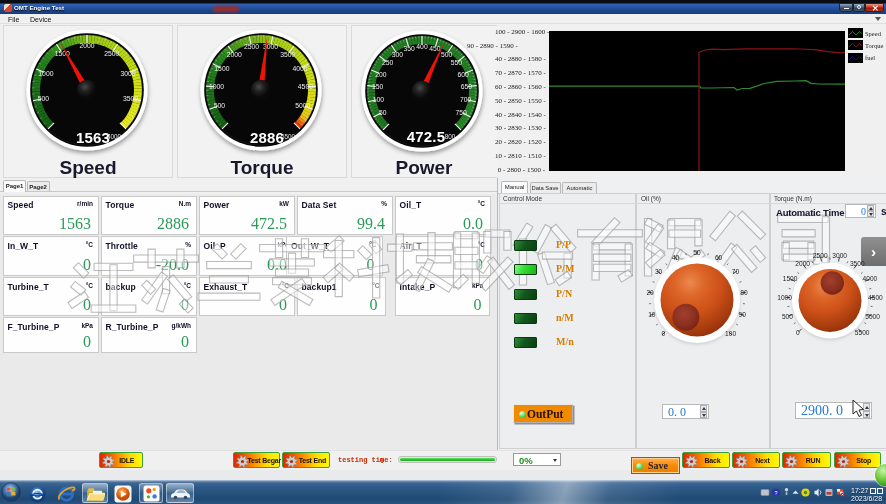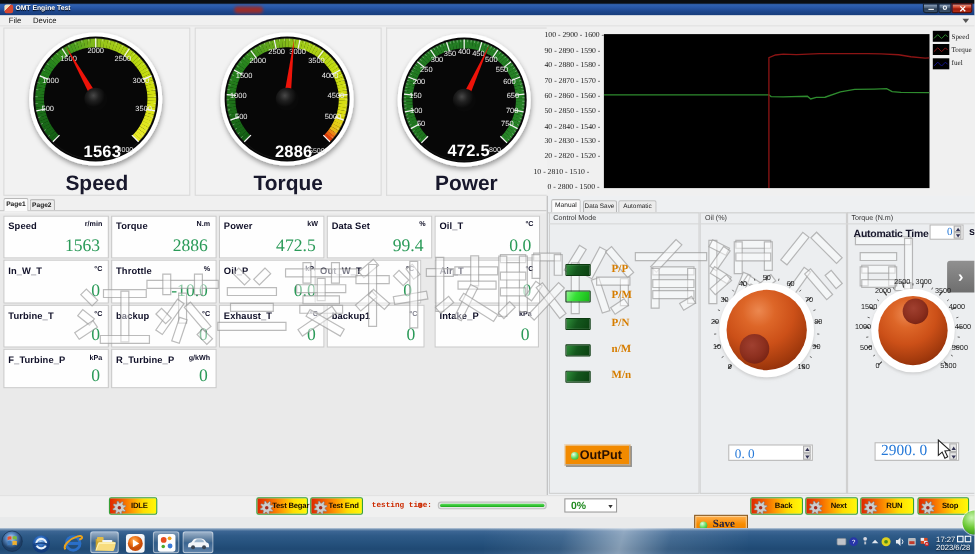--- a/index.html
+++ b/index.html
@@ -601,29 +601,29 @@
       <polygon points="93.78,15.94 68.09,64.67 73.91,67.33" fill="#ee1309"></polygon>
       <circle cx="71" cy="66" r="10.3" fill="url(#hubg3)"></circle>
       <text x="75" y="117" fill="#ffffff" font-size="15" font-weight="bold" text-anchor="middle" letter-spacing="0.2">472.5</text>
     </svg>
   </div>
 <div class="gl" style="left:3px;top:157px;width:170px">Speed</div>
 <div class="gl" style="left:177px;top:157px;width:170px">Torque</div>
 <div class="gl" style="left:351px;top:157px;width:146px">Power</div>
 <div class="abs" style="left:549px;top:31px;width:296px;height:140px;background:#000"></div>
 <div class="ylab" style="left:495px;top:27.8px">100 - 2900 - 1600 -</div>
-<div class="ylab" style="left:495px;top:41.6px">90 - 2890 - 1590 -</div>
+<div class="ylab" style="left:467px;top:41.6px">90 - 2890 - 1590 -</div>
 <div class="ylab" style="left:495px;top:55.4px">40 - 2880 - 1580 -</div>
 <div class="ylab" style="left:495px;top:69.2px">70 - 2870 - 1570 -</div>
 <div class="ylab" style="left:495px;top:83.0px">60 - 2860 - 1560 -</div>
 <div class="ylab" style="left:495px;top:96.8px">50 - 2850 - 1550 -</div>
 <div class="ylab" style="left:495px;top:110.6px">40 - 2840 - 1540 -</div>
 <div class="ylab" style="left:495px;top:124.4px">30 - 2830 - 1530 -</div>
 <div class="ylab" style="left:495px;top:138.2px">20 - 2820 - 1520 -</div>
-<div class="ylab" style="left:485px;top:152.0px">10 - 2810 - 1510 -</div>
+<div class="ylab" style="left:495px;top:152.0px">10 - 2810 - 1510 -</div>
 <div class="ylab" style="left:495px;top:165.8px">0 - 2800 - 1500 -</div>
 <svg width="296" height="140" viewBox="0 0 296 140" style="position:absolute;left:549px;top:31px">
     <polyline fill="none" stroke="#2e8b2e" stroke-width="1.2" points="0,55.2 150,55.2 152,56.8 163,57.0 185,56.5 188,59.0 193,57.5 201,57.4 215,52.5 228,50.3 246,50.0 257,49.6 262,52.3 270,53.0 296,53.2"></polyline>
     <polyline fill="none" stroke="#8c1414" stroke-width="1.2" points="150,140 150,21.5 156,19.0 163,18.2 175,18.6 196,17.8 240,17.8 252,18.0 268,18.8 279,20.6 292,21.8 296,21.6"></polyline>
   </svg>
 <div class="abs" style="left:848px;top:28.2px;width:14.5px;height:10px;background:#000">
     <svg width="14.5" height="10" viewBox="0 0 14.5 10" style="position:absolute">
       <polyline fill="none" stroke="#2e8b2e" stroke-width="0.9" points="1,7 4.5,3.5 8,7 11.5,3.5 13.5,5.5"></polyline>
     </svg>
   </div>
@@ -670,21 +670,21 @@
     <span class="cv">0.0</span>
   </div>
 <div class="cell" style="left:2.5px;top:236px;width:96.5px;height:40px">
     <span class="cl">In_W_T</span>
     <span class="cu">°C</span>
     <span class="cv">0</span>
   </div>
 <div class="cell" style="left:100.5px;top:236px;width:96.5px;height:40px">
     <span class="cl">Throttle</span>
     <span class="cu">%</span>
-    <span class="cv">-10.0</span>
+    <span class="cv">-20.0</span>
   </div>
 <div class="cell" style="left:198.5px;top:236px;width:96.5px;height:40px">
     <span class="cl">Oil_P</span>
     <span class="cu">kPa</span>
     <span class="cv">0.0</span>
   </div>
 <div class="cell" style="left:286px;top:236px;width:96.5px;height:40px">
     <span class="cl">Out_W_T</span>
     <span class="cu">°C</span>
     <span class="cv">0</span>
@@ -873,21 +873,21 @@
 <div class="led ledon" style="top:264.3px"></div>
 <div class="ledlab" style="top:263.3px">P/M</div>
 <div class="led" style="top:288.6px"></div>
 <div class="ledlab" style="top:287.6px">P/N</div>
 <div class="led" style="top:312.9px"></div>
 <div class="ledlab" style="top:311.9px">n/M</div>
 <div class="led" style="top:337.2px"></div>
 <div class="ledlab" style="top:336.2px">M/n</div>
 <div class="orangeb" style="left:513px;top:404px;width:60px;height:19px;border:1px solid #b0b0b0;border-top-color:#e8e8e8;border-left-color:#e8e8e8;background:#f28a00;box-shadow:1.5px 1.5px 0 #909090">
     <div style="position:absolute;left:4.5px;top:5.5px;width:7px;height:7px;border-radius:50%;background:radial-gradient(circle at 35% 30%,#e8ffe8,#58d858 55%,#2a9a2a)"></div>
-    <div style="position:absolute;left:13px;top:2.5px;font-size:11.5px;font-weight:bold;color:#2a1000;font-family:Liberation Sans, sans-serif">OutPut</div>
+    <div style="position:absolute;left:13px;top:2.5px;font-size:11.5px;font-weight:bold;color:#2a1000;font-family:Liberation Serif, serif">OutPut</div>
   </div>
 <div class="abs" style="left:861px;top:237px;width:25px;height:29px;background:linear-gradient(180deg,#909090,#6e6e6e);border-radius:3px 0 0 3px;color:#fff;font-size:15px;font-weight:bold;text-align:center;line-height:29px">›</div>
 <svg width="886" height="504" viewBox="0 0 886 504" style="position:absolute;left:0;top:0">
     <defs>
       <radialGradient id="kbk1" cx="40%" cy="26%" r="80%">
         <stop offset="0%" stop-color="#ec8850"></stop>
         <stop offset="25%" stop-color="#dd6628"></stop>
         <stop offset="55%" stop-color="#cc5018"></stop>
         <stop offset="85%" stop-color="#a33a0d"></stop>
         <stop offset="100%" stop-color="#8d2d09"></stop>
@@ -987,21 +987,21 @@
     <text x="820.3" y="258.2" fill="#222" font-size="6.6" text-anchor="middle">2500</text>
     <text x="839.7" y="258.2" fill="#222" font-size="6.6" text-anchor="middle">3000</text>
     <text x="857.3" y="266.3" fill="#222" font-size="6.6" text-anchor="middle">3500</text>
     <text x="869.9" y="280.9" fill="#222" font-size="6.6" text-anchor="middle">4000</text>
     <text x="875.4" y="299.5" fill="#222" font-size="6.6" text-anchor="middle">4500</text>
     <text x="872.6" y="318.6" fill="#222" font-size="6.6" text-anchor="middle">5000</text>
     <text x="862.2" y="334.9" fill="#222" font-size="6.6" text-anchor="middle">5500</text>
     <circle cx="830" cy="300.5" r="31.5" fill="url(#kbk2)"></circle>
     <circle cx="832.26" cy="283.01" r="11.65" fill="url(#kdk2)"></circle>
   </svg>
-<div class="spin" style="left:662px;top:404px;width:77px;height:15px">
+<div class="spin" style="left:662px;top:404px;width:47px;height:15px">
     <span class="tx" style="font-size:12px;top:0px">0. 0</span>
     <div class="spbtn" style="top:0px;height:6.5px">
       <div style="width:0;height:0;border-left:2px solid transparent;border-right:2px solid transparent;border-bottom:3px solid #335;margin:1px auto"></div>
     </div>
     <div class="spbtn" style="bottom:0px;height:6.5px">
       <div style="width:0;height:0;border-left:2px solid transparent;border-right:2px solid transparent;border-top:3px solid #335;margin:1.5px auto"></div>
     </div>
   </div>
 <div class="spin" style="left:795px;top:402px;width:77px;height:17px">
     <span class="tx" style="font-size:14px;top:0px">2900. 0</span>
@@ -1048,21 +1048,21 @@
   </div>
 <div class="abs" style="left:338px;top:456px;font-size:7px;font-weight:bold;color:#cc2a00;font-family:'Liberation Mono',monospace">testing time:</div>
 <div class="abs" style="left:380px;top:457px;font-size:7px;font-weight:bold;color:#cc2a00;font-family:'Liberation Mono',monospace">0</div>
 <div class="abs" style="left:398px;top:456px;width:99px;height:7px;background:#e6e6e6;border:1px solid #c0c0c0;border-radius:3px">
     <div style="position:absolute;left:1px;top:1px;width:95px;height:3px;background:linear-gradient(180deg,#5ae05a,#18a818);border-radius:2px"></div>
   </div>
 <div class="abs" style="left:513px;top:453px;width:48px;height:13px;background:#fff;border:1px solid #9a9a9a">
     <span style="position:absolute;left:5px;top:1px;font-size:9.5px;font-weight:bold;color:#1e8a1e">0%</span>
     <div style="position:absolute;right:3px;top:5px;width:0;height:0;border-left:2.5px solid transparent;border-right:2.5px solid transparent;border-top:3.5px solid #333"></div>
   </div>
-<div class="abs" style="left:631px;top:468px;width:49px;height:17px;background:linear-gradient(180deg,#ffb050,#f78c00 50%,#ef7e00);border:1px solid #8a5a20;box-shadow:inset 0 0 0 1px #ffd090">
+<div class="abs" style="left:631px;top:457px;width:49px;height:17px;background:linear-gradient(180deg,#ffb050,#f78c00 50%,#ef7e00);border:1px solid #8a5a20;box-shadow:inset 0 0 0 1px #ffd090">
     <div style="position:absolute;left:4px;top:5px;width:7px;height:7px;border-radius:50%;background:radial-gradient(circle at 35% 30%,#e0ffe0,#58d858 55%,#2a9a2a)"></div>
     <span style="position:absolute;left:16px;top:2px;font-size:10px;font-weight:bold;color:#232340;font-family:'Liberation Serif',serif">Save</span>
   </div>
 <div class="btn" style="left:682px;top:452px;width:48px;height:16px">
     <svg width="13" height="13" viewBox="0 0 13 13" style="position:absolute;left:1.5px;top:1.5px">
       <path d="M12.5 5.4 L12.2 4.3 L10.0 4.3 L9.5 3.6 L10.0 1.5 L9.0 0.9 L7.4 2.5 L6.6 2.4 L5.4 0.5 L4.3 0.8 L4.3 3.0 L3.6 3.5 L1.5 3.0 L0.9 4.0 L2.5 5.6 L2.4 6.4 L0.5 7.6 L0.8 8.7 L3.0 8.7 L3.5 9.4 L3.0 11.5 L4.0 12.1 L5.6 10.5 L6.4 10.6 L7.6 12.5 L8.7 12.2 L8.7 10.0 L9.4 9.5 L11.5 10.0 L12.1 9.0 L10.5 7.4 L10.6 6.6 Z" fill="#cdcdcd" stroke="#777" stroke-width="0.5"></path>
       <circle cx="6.5" cy="6.5" r="1.6" fill="#a82c1e"></circle>
     </svg>
     <span style="font-size:7px">Back</span>
   </div>

